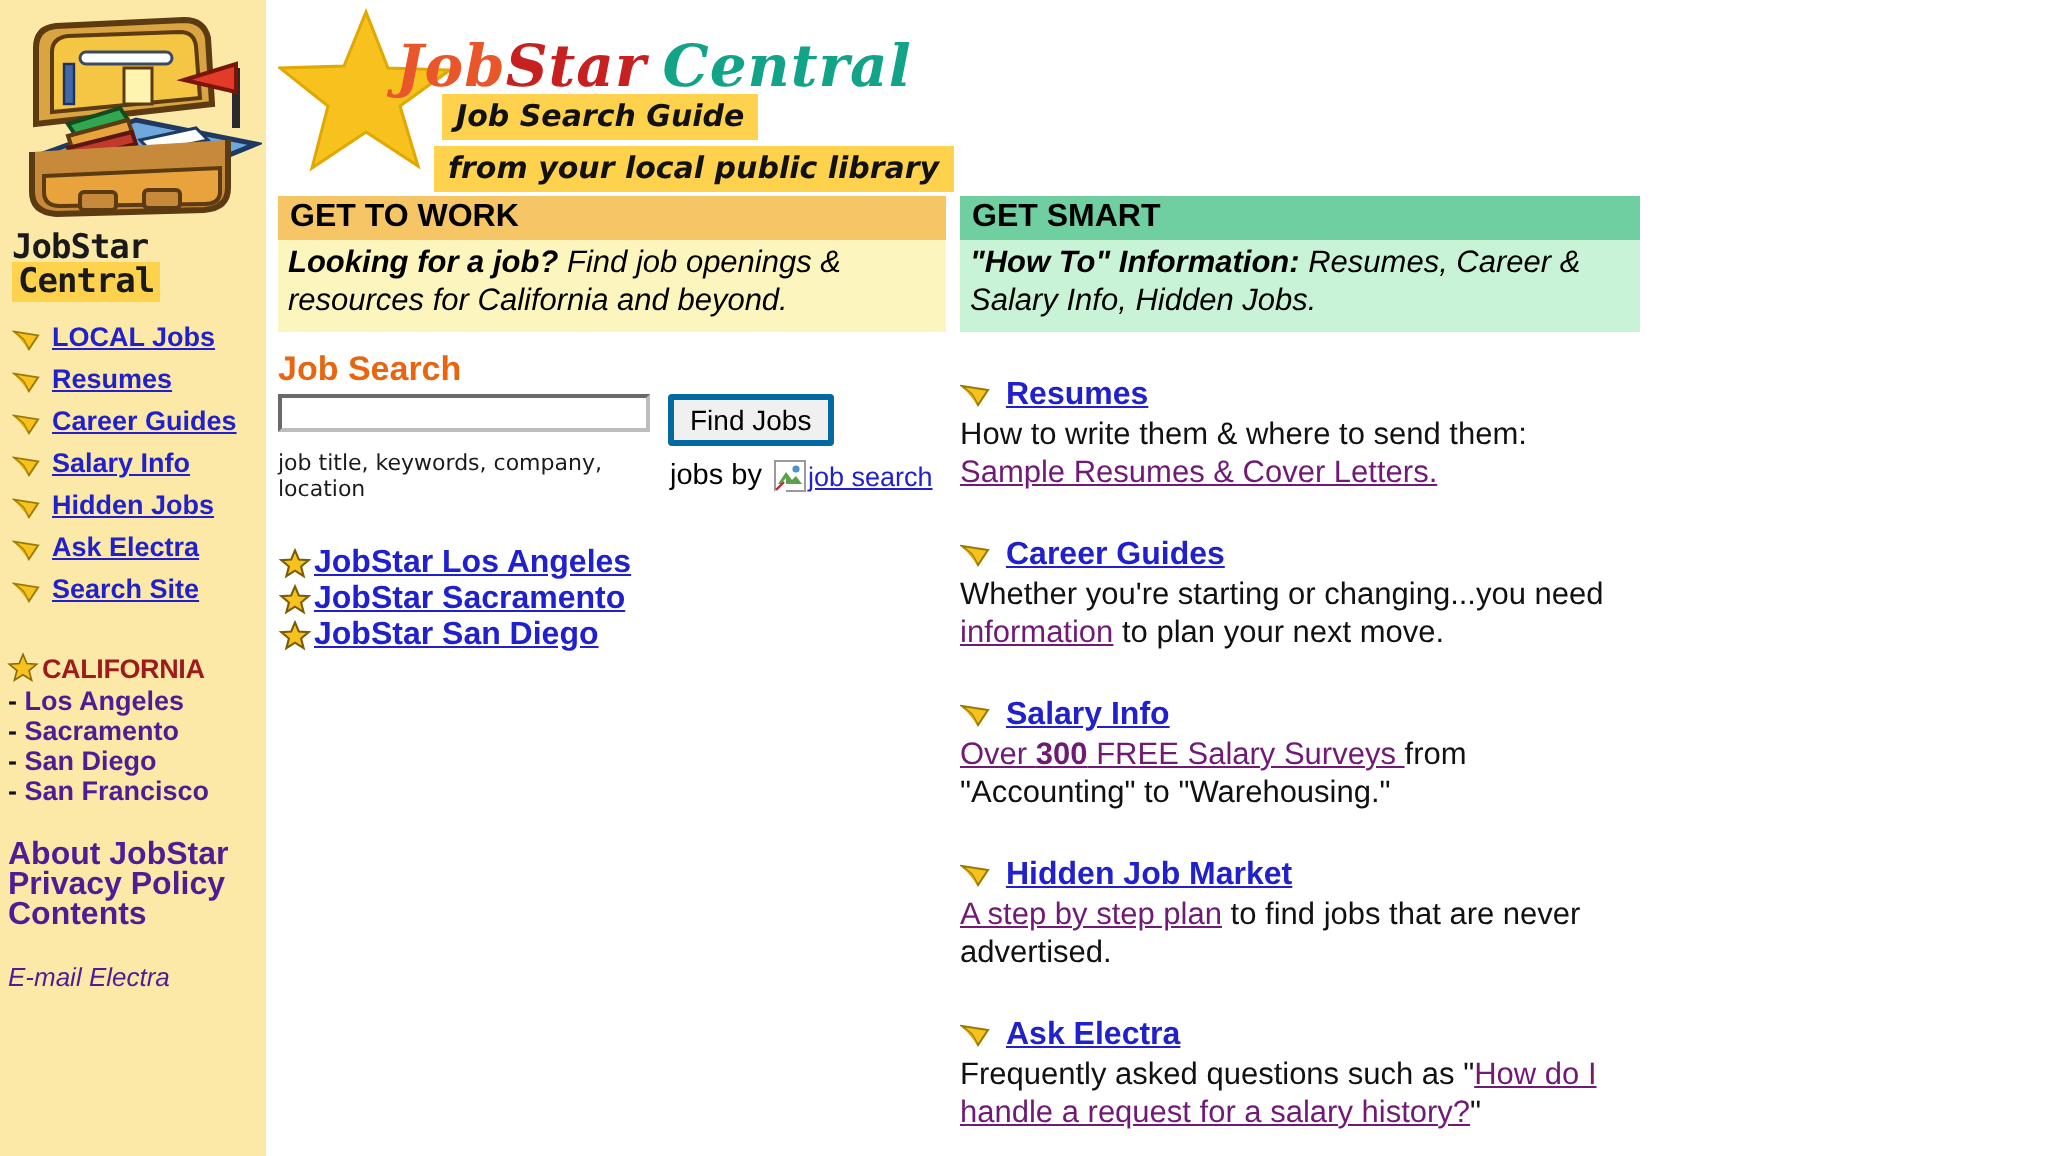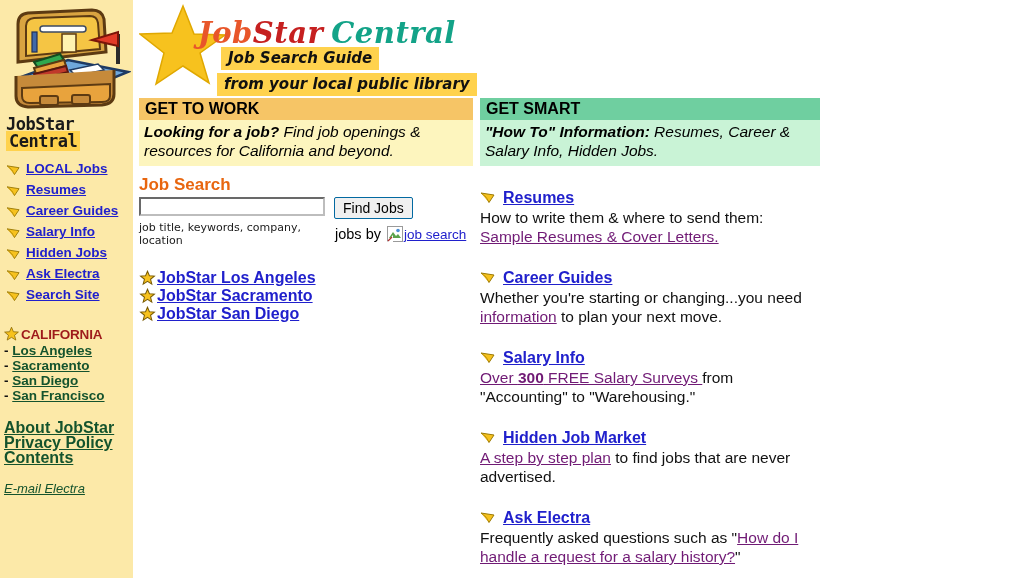--- a/index.html
+++ b/index.html
@@ -87,22 +87,21 @@
   }
   .citylist { margin: 1px 0 0 0; padding: 0; list-style: none; }
   .citylist li {
     font-size: 13.5px;
     font-weight: bold;
     color: #111;
     padding-left: 4px;
     line-height: 15px;
   }
   .citylist a, .blocklinks a, .mail-link {
-    color: #14532d;
-    text-decoration: underline;
+    color: #4c1d95;
     cursor: pointer;
   }
   .blocklinks {
     margin: 17px 0 0 4px;
     font-size: 16px;
     font-weight: bold;
     line-height: 15px;
   }
   .blocklinks div { white-space: nowrap; }
   .mail-wrap {
@@ -205,21 +204,21 @@
     border: 2px inset #bdbdbd;
     background: #fff;
     padding: 0 2px;
     box-sizing: border-box;
   }
   #find-jobs-btn {
     margin-left: 9px;
     font-family: "Liberation Sans", sans-serif;
     font-size: 14px;
     background: #f0f0f0;
-    border: 1px solid #0369a1;
+    border: 3px solid #0369a1;
     border-radius: 2px;
     padding: 2px 8px;
     cursor: pointer;
     color: #000;
   }
   .hint-row {
     display: flex;
     align-items: center;
     margin-top: 2px;
   }

